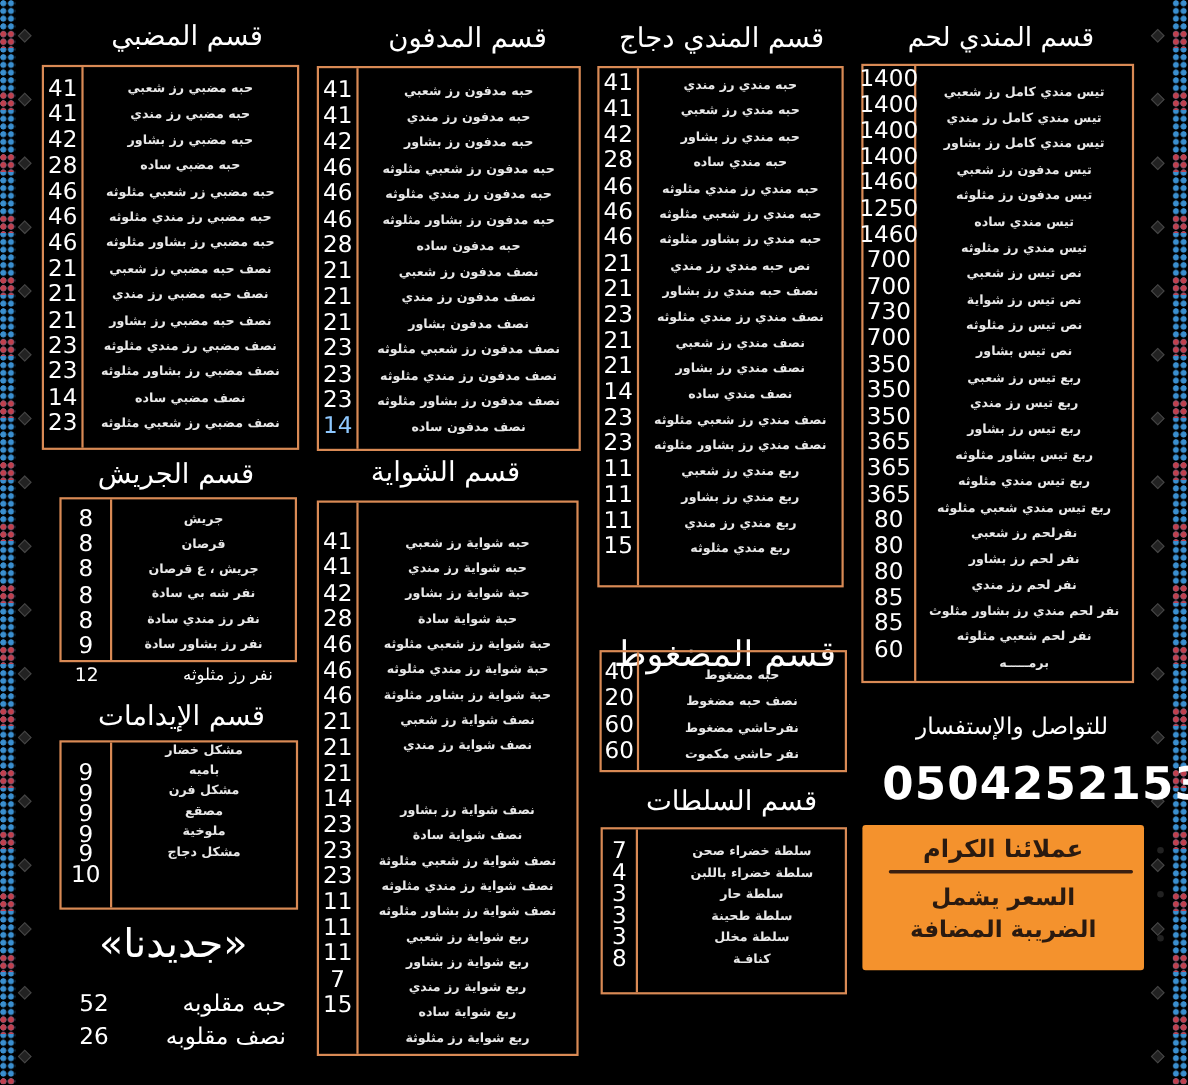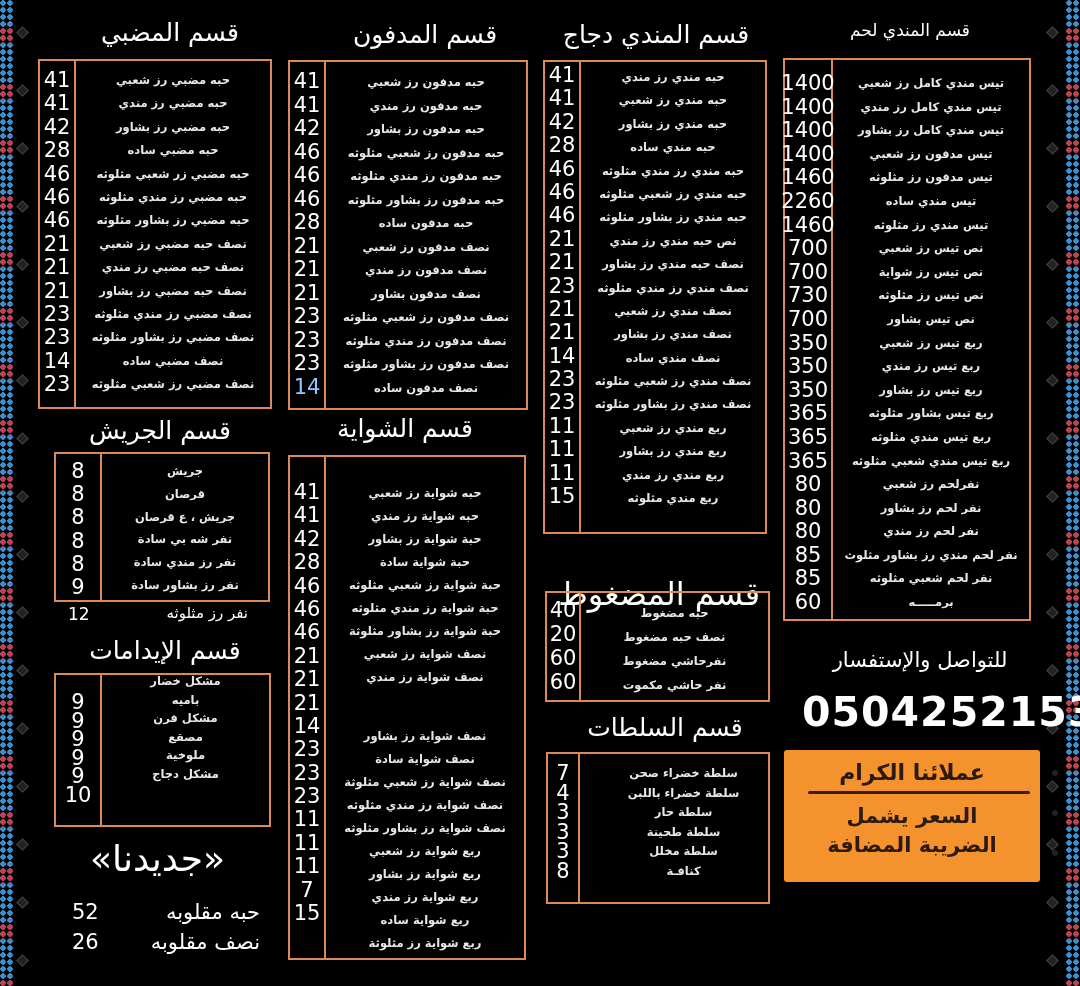--- a/index.html
+++ b/index.html
@@ -82,38 +82,38 @@
     <span style="top: 540px;"></span>
     <span style="top: 598px;"></span>
     <span style="top: 656px;"></span>
     <span style="top: 714px;"></span>
     <span style="top: 772px;"></span>
     <span style="top: 830px;"></span>
     <span style="top: 888px;"></span>
     <span style="top: 946px;"></span>
   </div>
 
-<div class="sec-title" style="left:790px; top:20px; width:240px; font-size:17px;">قسم المندي لحم</div>
+<div class="sec-title" style="left:790px; top:20px; width:240px; font-size:24px;">قسم المندي لحم</div>
 <div class="sec-title" style="left:540px; top:20px; width:232px; font-size:25px;">قسم المندي دجاج</div>
 <div class="sec-title" style="left:330px; top:20px; width:190px; font-size:25px;">قسم المدفون</div>
 <div class="sec-title" style="left:80px; top:18px; width:180px; font-size:25px;">قسم المضبي</div>
 <div class="sec-title" style="left:310px; top:414px; width:190px; font-size:25px;">قسم الشواية</div>
 <div class="sec-title" style="left:70px; top:416px; width:180px; font-size:25px;">قسم الجريش</div>
 <div class="sec-title" style="left:70px; top:636px; width:190px; font-size:25px;">قسم الإيدامات</div>
 <div class="sec-title" style="left:560px; top:552px; width:200px; font-size:32px;margin-top:23px;">قسم المضغوط</div>
 <div class="sec-title" style="left:570px; top:713px; width:190px; font-size:25px;">قسم السلطات</div>
 
 <div class="box" style="left:783px; top:58px; width:248px; height:563px;">
-  <div class="prices" style="width:48px; padding-top:12px;" id="p-mandi_lahm">
+  <div class="prices" style="width:48px; " id="p-mandi_lahm">
       <div class="price" style="height: 23.6px; line-height: 23.6px;">1400</div>
       <div class="price" style="height: 23.6px; line-height: 23.6px;">1400</div>
       <div class="price" style="height: 23.6px; line-height: 23.6px;">1400</div>
       <div class="price" style="height: 23.6px; line-height: 23.6px;">1400</div>
       <div class="price" style="height: 23.6px; line-height: 23.6px;">1460</div>
-      <div class="price" style="height: 23.6px; line-height: 23.6px;">2260</div>
+      <div class="price" style="height: 23.6px; line-height: 23.6px;">1250</div>
       <div class="price" style="height: 23.6px; line-height: 23.6px;">1460</div>
       <div class="price" style="height: 23.6px; line-height: 23.6px;">700</div>
       <div class="price" style="height: 23.6px; line-height: 23.6px;">700</div>
       <div class="price" style="height: 23.6px; line-height: 23.6px;">730</div>
       <div class="price" style="height: 23.6px; line-height: 23.6px;">700</div>
       <div class="price" style="height: 23.6px; line-height: 23.6px;">350</div>
       <div class="price" style="height: 23.6px; line-height: 23.6px;">350</div>
       <div class="price" style="height: 23.6px; line-height: 23.6px;">350</div>
       <div class="price" style="height: 23.6px; line-height: 23.6px;">365</div>
       <div class="price" style="height: 23.6px; line-height: 23.6px;">365</div>

